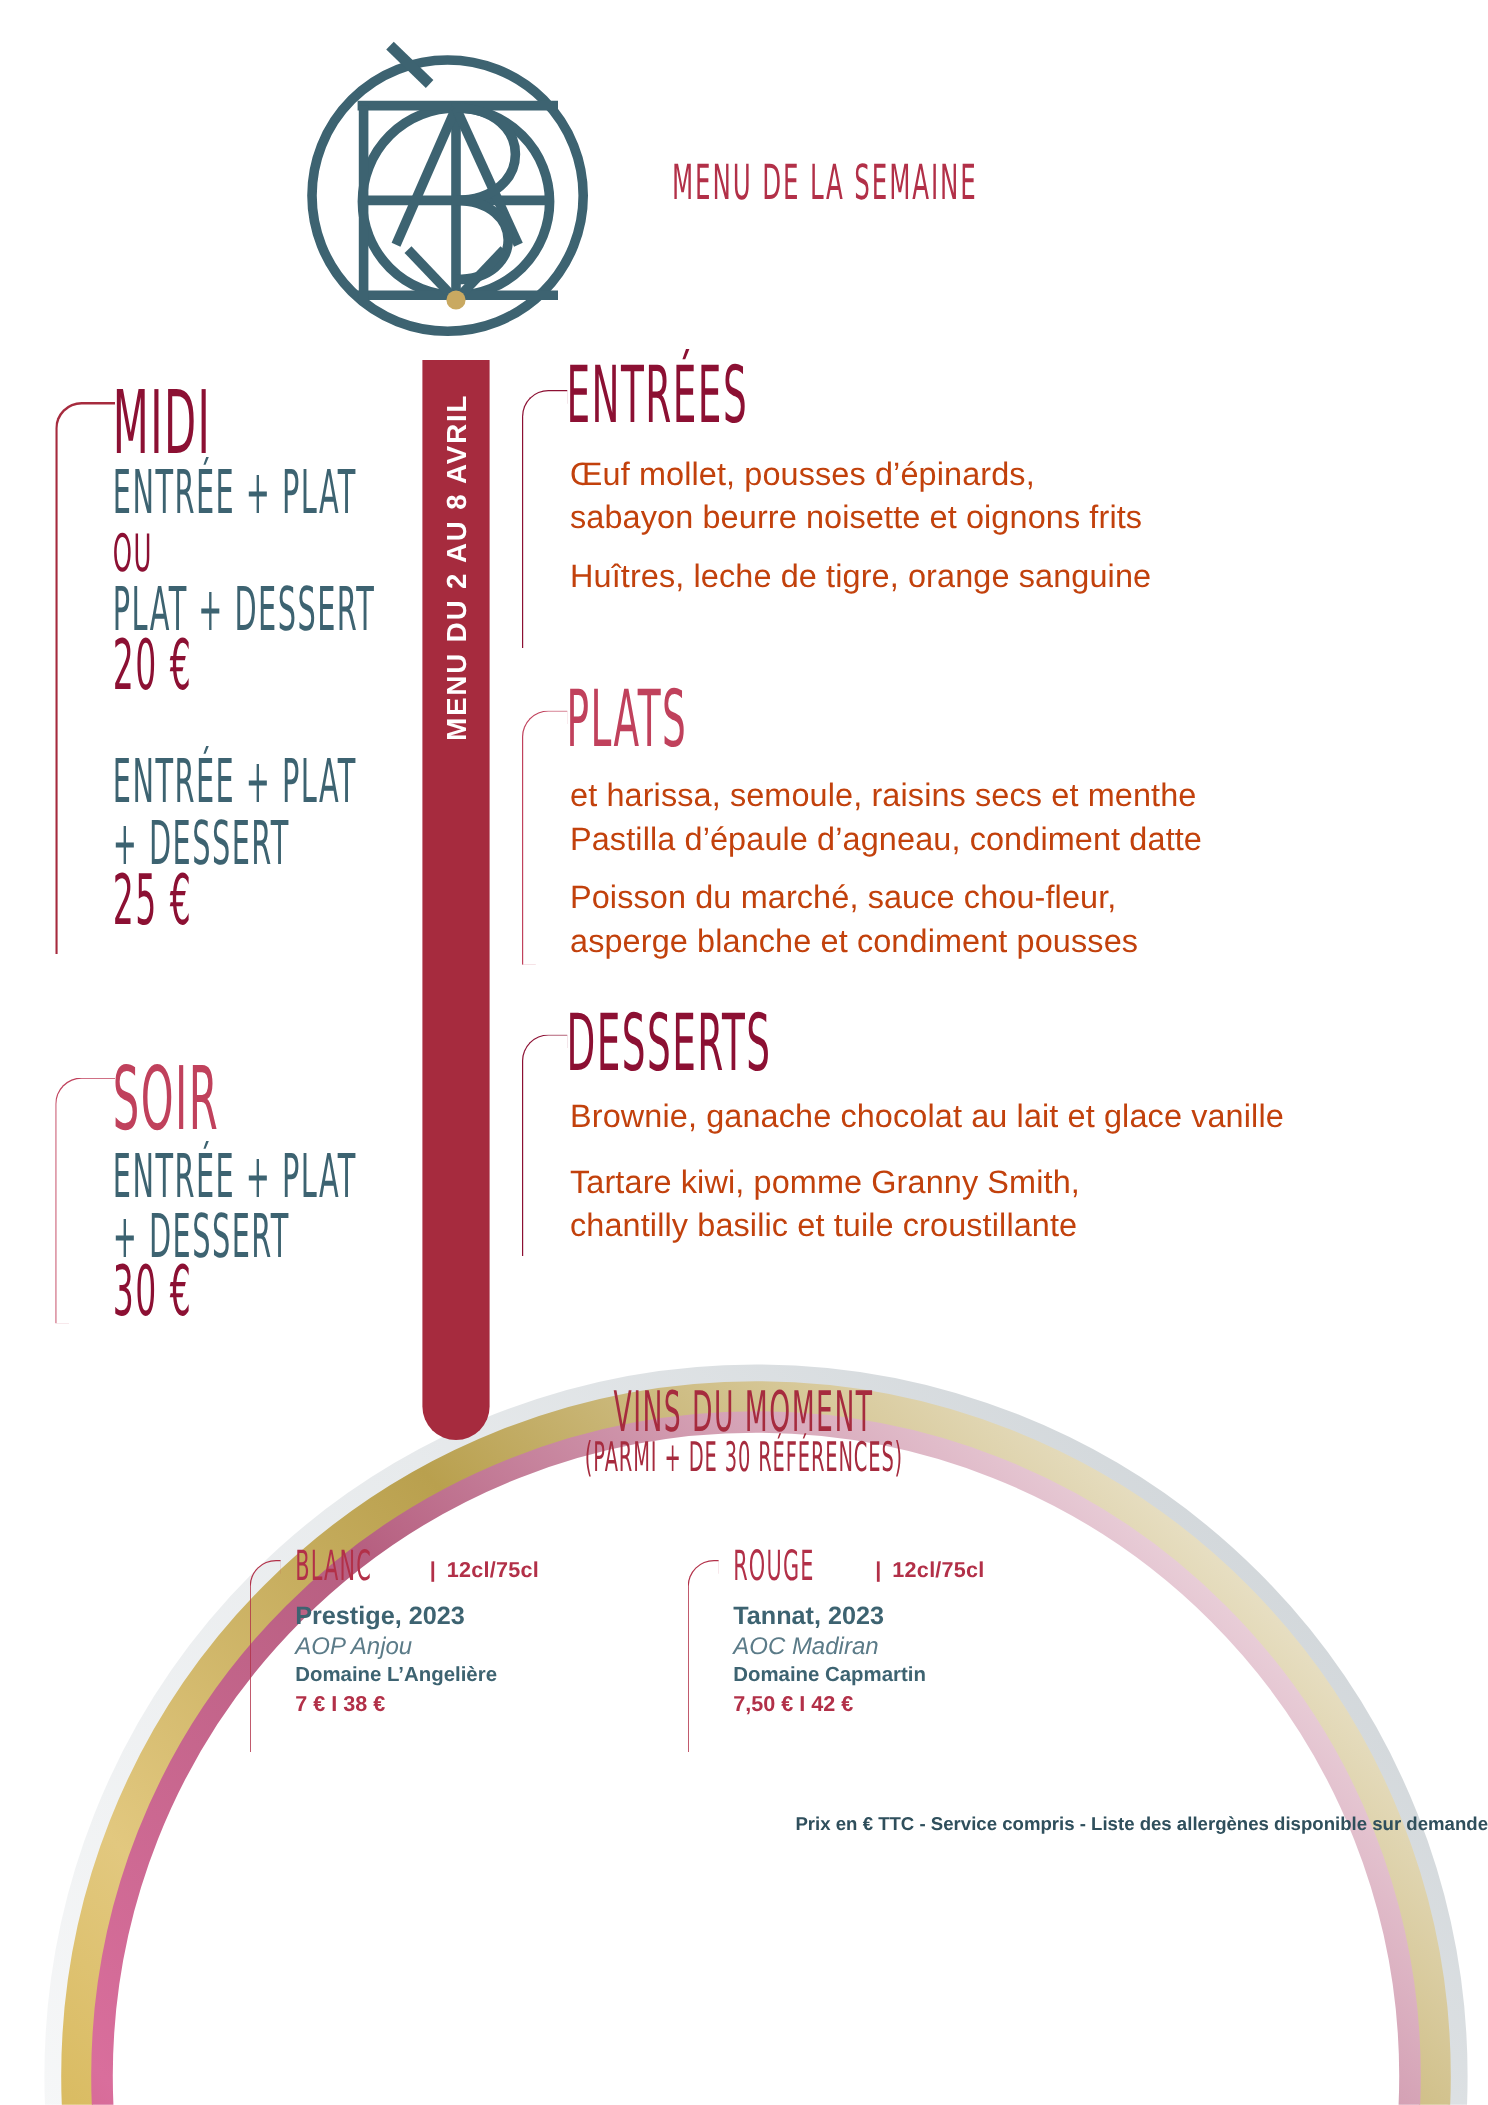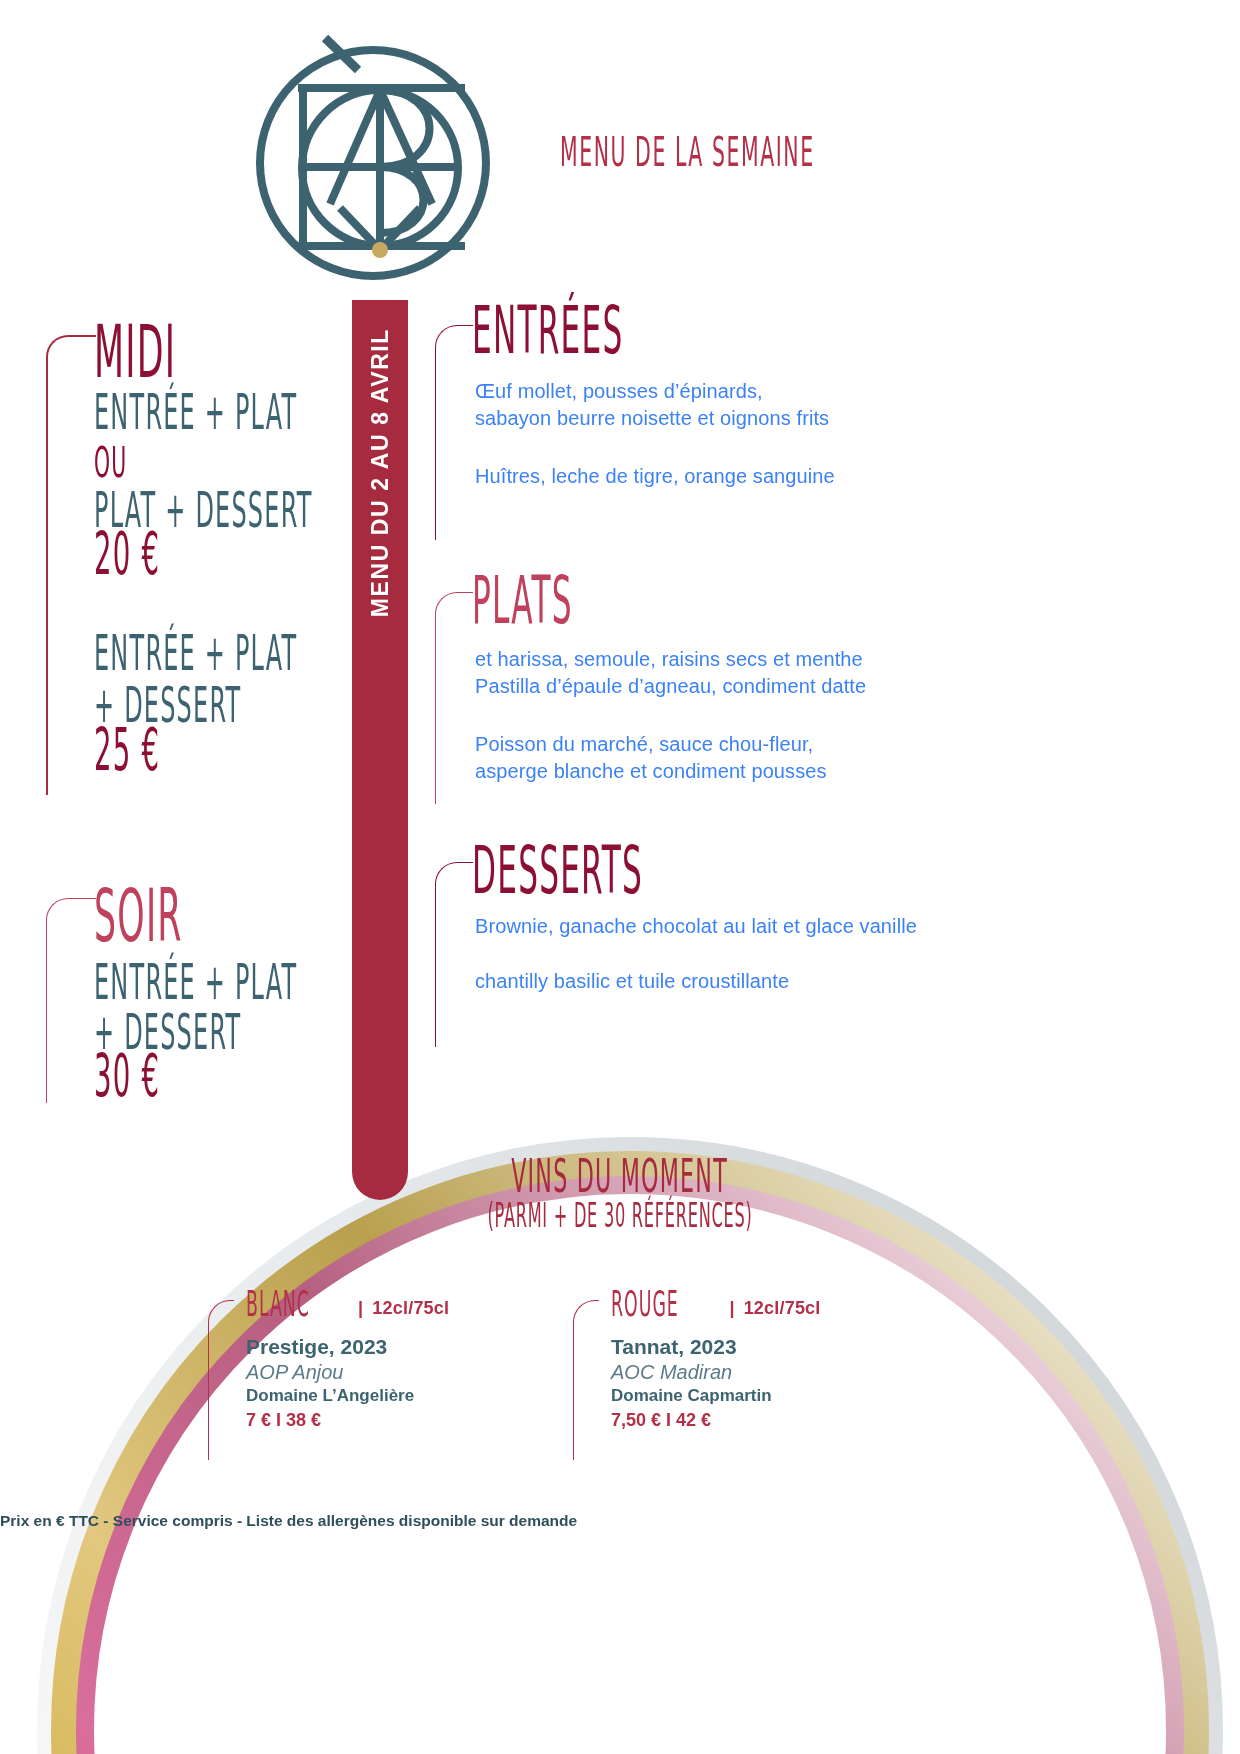--- a/index.html
+++ b/index.html
@@ -118,23 +118,23 @@
   
   .right-col { position: absolute; left: 470px; top: 0; width: 700px; z-index: 4; }
 
   .course-title {
     color: #8c1033;
     font-size: 52px;
   }
   .course-title.plats { color: #c0415c; }
 
   .dish {
-    color: #3b82f6;
-    font-family: "Liberation Sans", sans-serif;
-    font-size: 20px;
+    color: #c2410c;
+    font-family: "Liberation Sans", sans-serif;
+    font-size: 27px;
     line-height: 1.33;
     letter-spacing: 0.1px;
   }
 
   
   .wine-head {
     position: absolute;
     z-index: 5;
     text-align: center;
   }
@@ -201,21 +201,21 @@
     color: #b23048;
     font-size: 18px; font-weight: 700;
     font-family: "Liberation Sans", sans-serif;
     margin-top: 4px;
   }
 
   
   .footer {
     position: absolute;
     left: 0; top: 1512px; width: 1240px;
-    text-align: left;
+    text-align: right;
     color: #2f4f5c;
     font-size: 15.5px;
     font-weight: 700;
     font-family: "Liberation Sans", sans-serif;
     z-index: 6;
   }
 </style>
 </head>
 <body>
 
@@ -326,20 +326,21 @@
     </div>
   </div>
 
   <div class="bracket thin" style="left:435px; top:862px; width:38px; height:185px; border-color:#8c1033;"></div>
   <div class="right-col">
     <div class="deco course-title" style="position:absolute; left:2px; top:840px;">DESSERTS</div>
     <div class="dish" style="position:absolute; left:5px; top:913px;">
       <div>Brownie, ganache chocolat au lait et glace vanille</div>
     </div>
     <div class="dish" style="position:absolute; left:5px; top:968px;">
+      <div>Tartare kiwi, pomme Granny Smith,</div>
       <div>chantilly basilic et tuile croustillante</div>
     </div>
   </div>
 
   <div class="wine-head" style="left:300px; top:1155px; width:640px;">
     <div class="wine-title">VINS DU MOMENT</div>
     <br>
     <div class="wine-sub">(PARMI + DE 30 RÉFÉRENCES)</div>
   </div>
 

